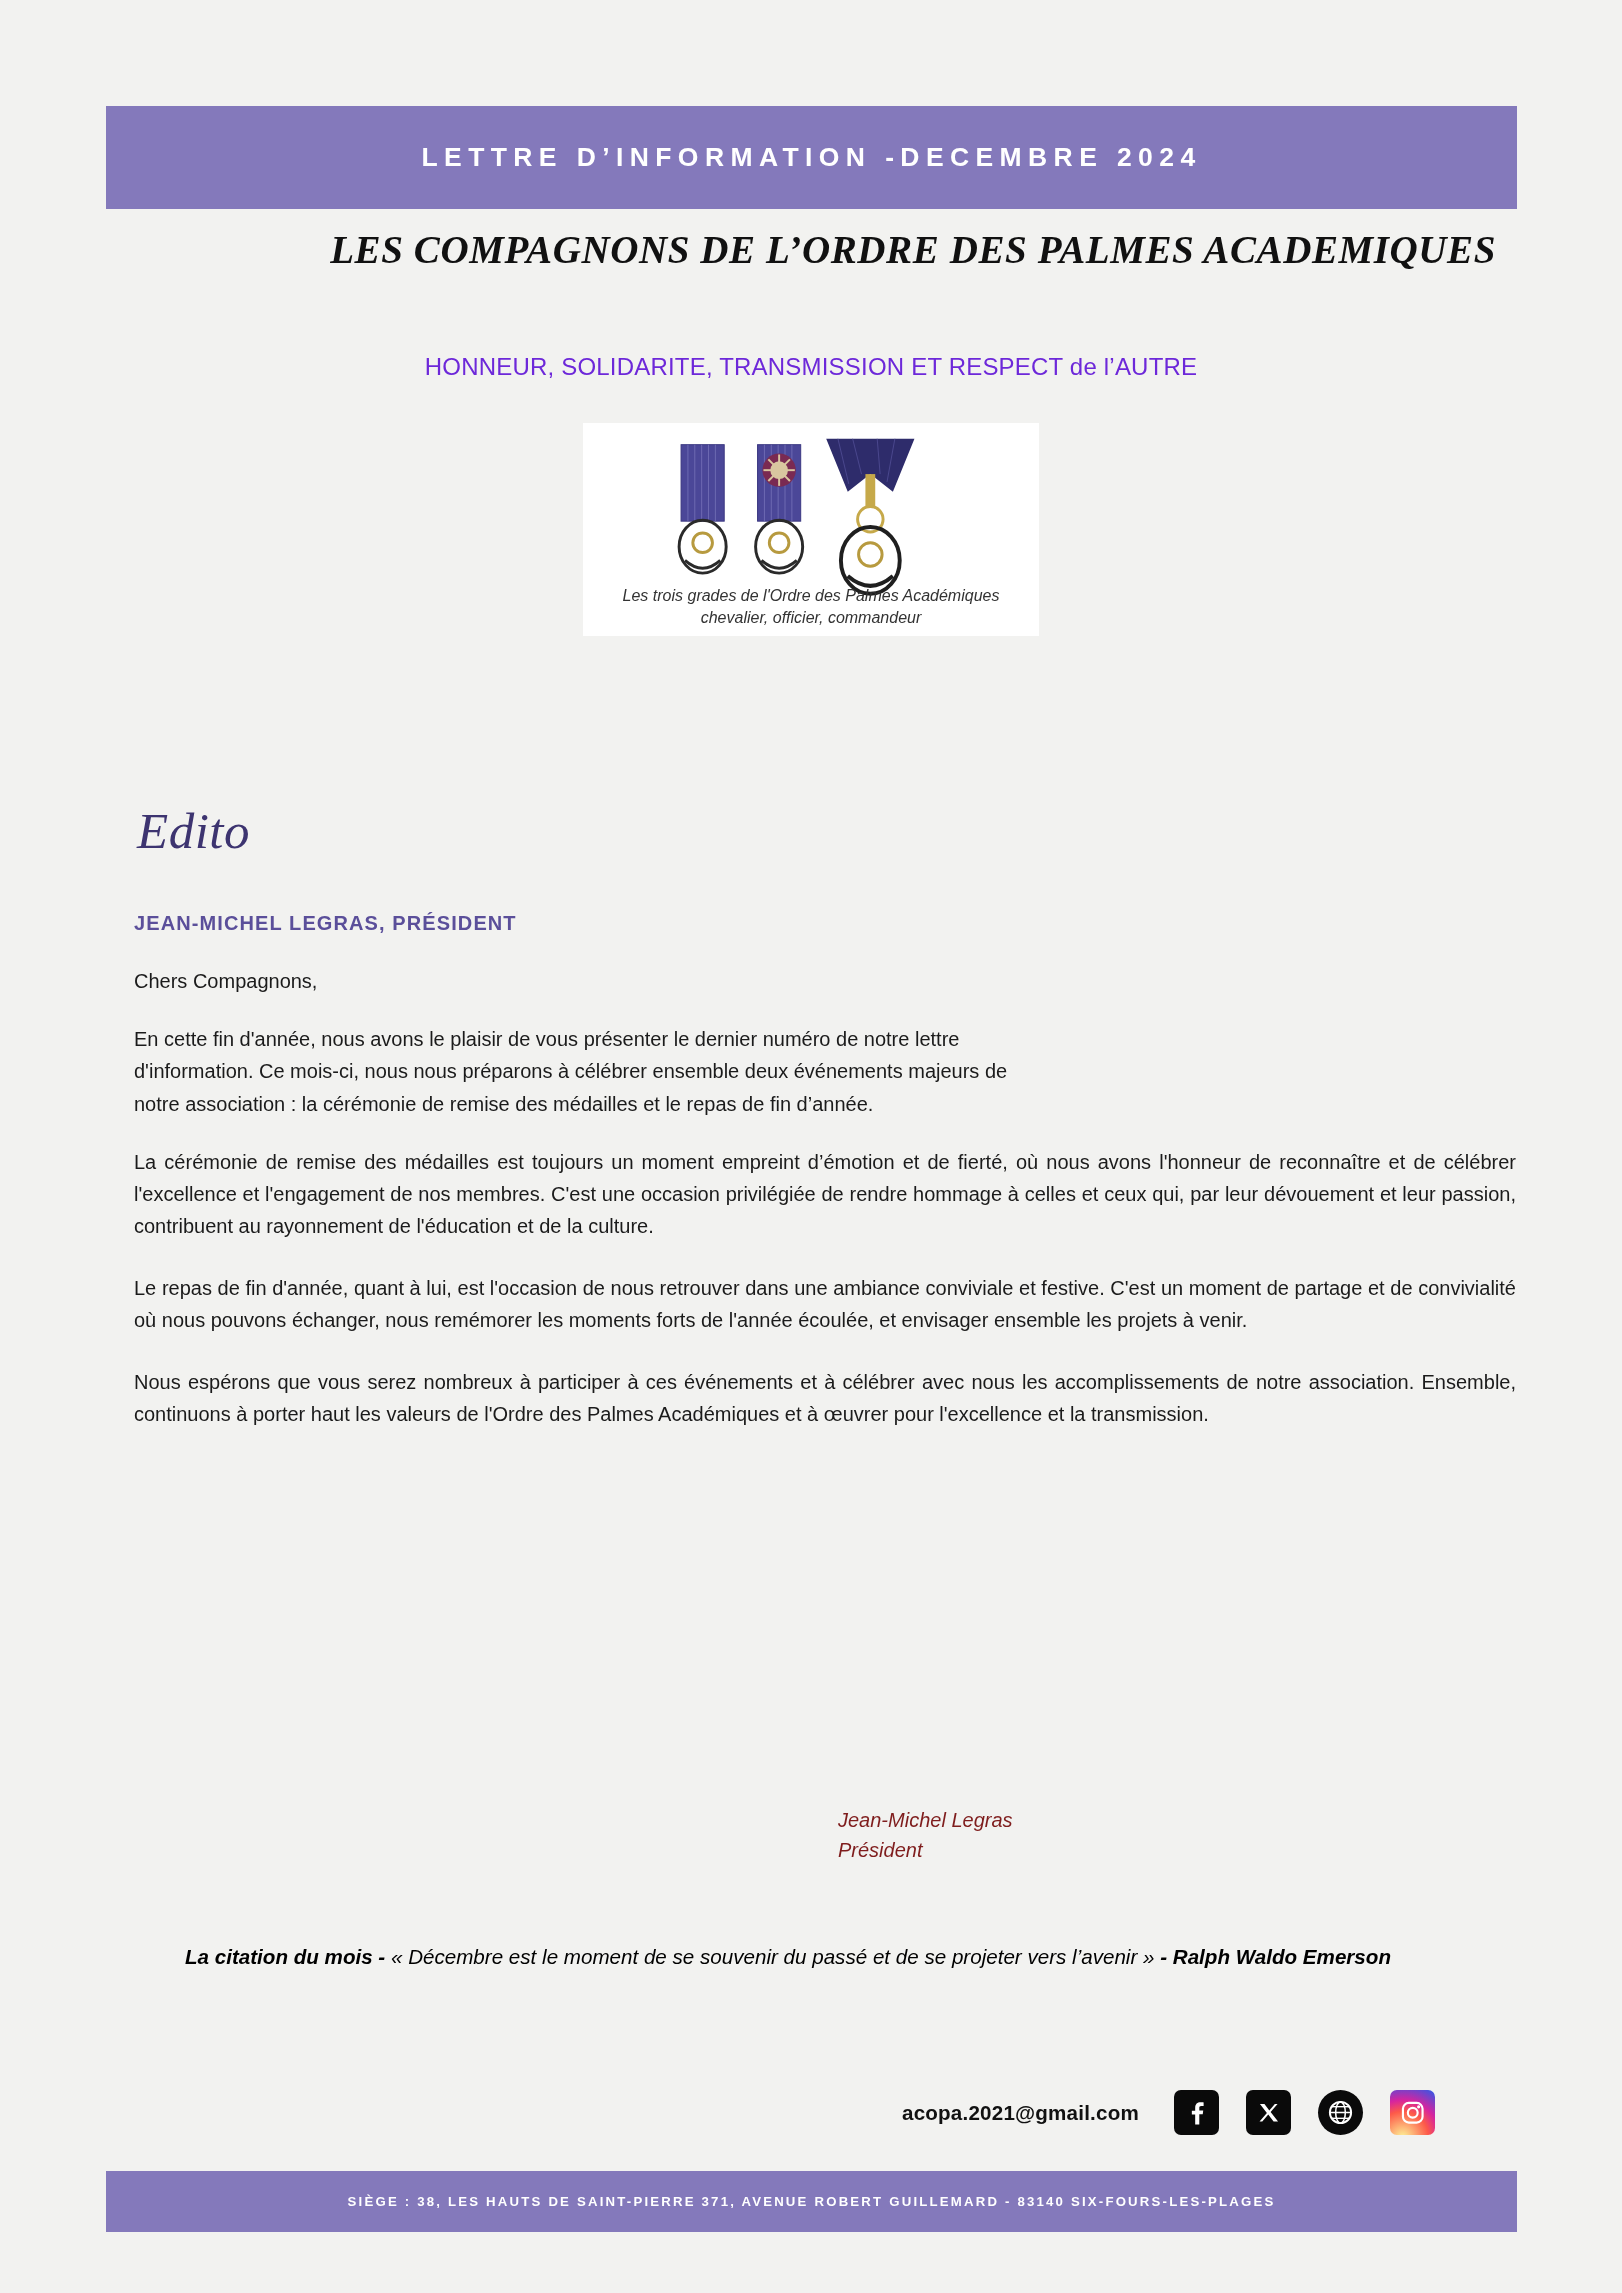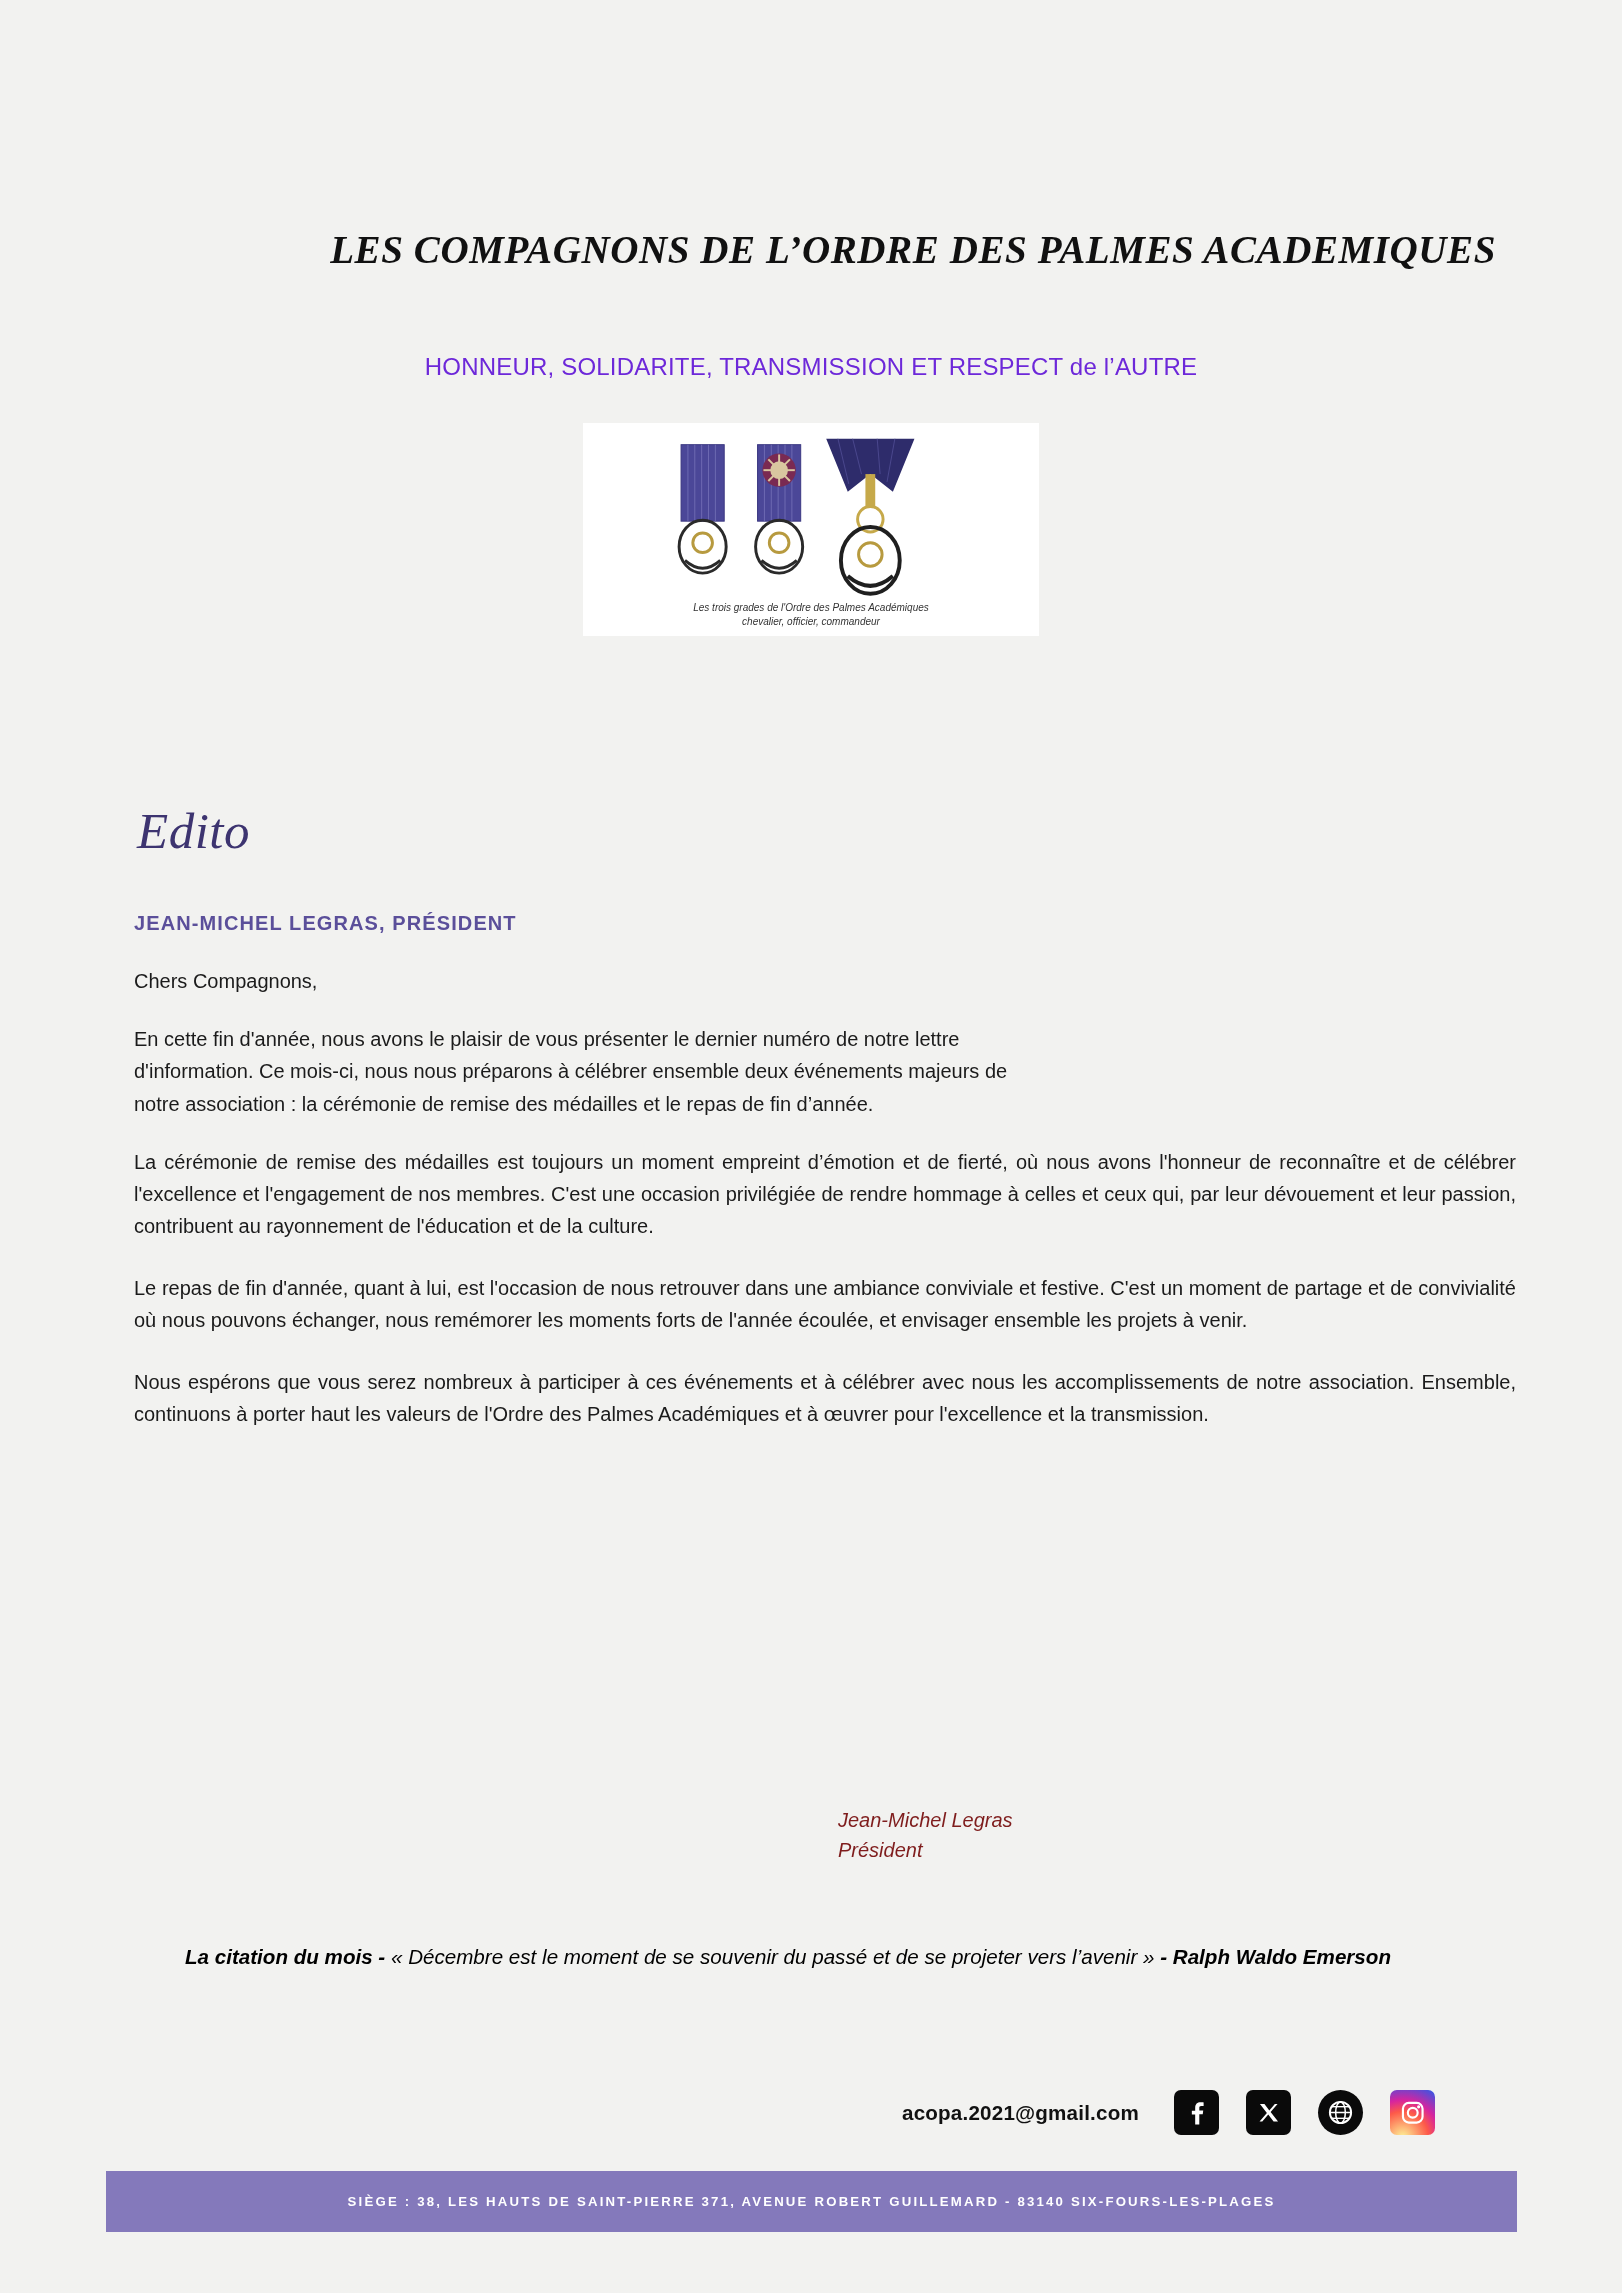--- a/index.html
+++ b/index.html
@@ -82,21 +82,21 @@
     left: 0; top: 0; right: 0; bottom: 0;
   }
   .cap-caption {
     position: absolute;
     left: 0;
     bottom: 7.8px;
     width: 100%;
     text-align: center;
     font-family: "Liberation Sans", sans-serif;
     font-style: italic;
-    font-size: 10px;
+    font-size: 16px;
     color: #333;
     line-height: 1.35;
   }
 
   
   .edito-title {
     position: absolute;
     left: 137px;
     top: 802px;
     font-family: "Liberation Serif", serif;
@@ -247,20 +247,23 @@
     font-weight: bold;
     letter-spacing: 2.2px;
     white-space: nowrap;
   }
 </style>
 </head>
 <body>
 
 <div class="page">
 
+  <div class="header-banner">
+    <div class="header-banner-text">LETTRE D’INFORMATION -DECEMBRE 2024</div>
+  </div>
 
   <div class="main-title">LES COMPAGNONS DE L’ORDRE DES PALMES ACADEMIQUES</div>
 
   <div class="subtitle">HONNEUR, SOLIDARITE,  TRANSMISSION ET RESPECT de l’AUTRE</div>
 
   <div class="medal-figure">
     <div class="medal-stage">
       <svg width="456" height="213" viewBox="0 0 465 217">
 
         <rect x="100" y="22" width="44" height="78" fill="#4b4798"></rect>

